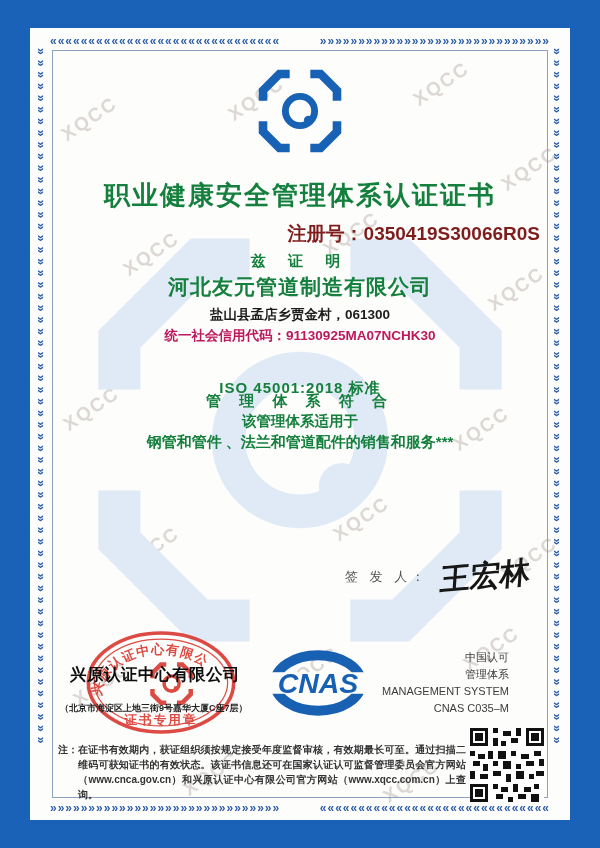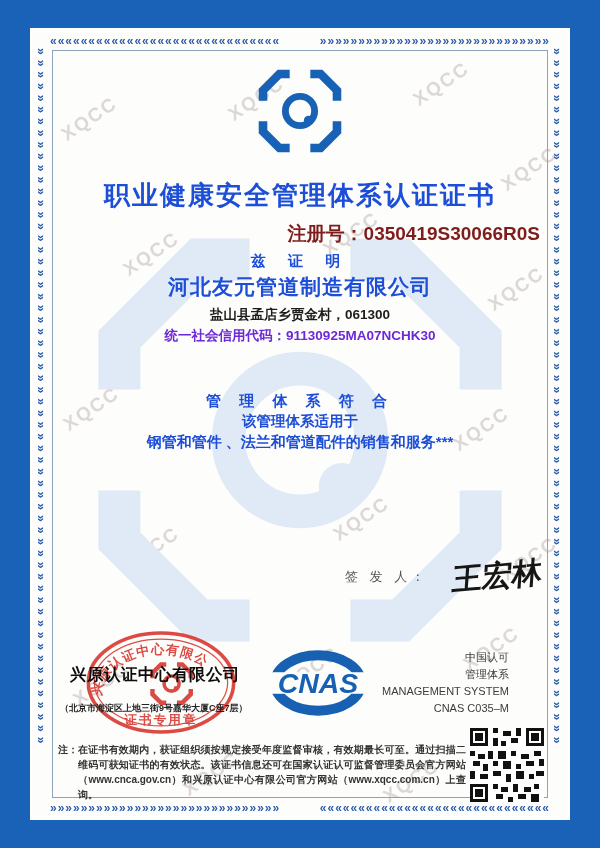--- a/index.html
+++ b/index.html
@@ -36,37 +36,37 @@
   .wm-layer span:nth-of-type(13){left:468px;top:520px;}
   .wm-layer span:nth-of-type(14){left:40px;top:645px;}
   .wm-layer span:nth-of-type(15){left:250px;top:630px;}
   .wm-layer span:nth-of-type(16){left:430px;top:610px;}
   .wm-layer span:nth-of-type(17){left:150px;top:735px;}
   .wm-layer span:nth-of-type(18){left:350px;top:742px;}
   .wm-logo{position:absolute;left:60px;top:202px;width:420px;height:420px;color:#dfeaf6;z-index:0;}
 
   
   .content{position:absolute;inset:0;z-index:1;}
-  .centered{position:absolute;left:0;right:0;text-align:center;color:#1d4ed8;}
+  .centered{position:absolute;left:0;right:0;text-align:center;color:#15803d;}
   .logo-top{position:absolute;left:50%;top:40px;transform:translateX(-50%);
     width:92px;height:86px;color:#1862b5;}
   .title{top:150px;font-size:26px;font-weight:bold;letter-spacing:2px;}
   .regno{position:absolute;right:30px;top:193px;font-size:19px;font-weight:bold;color:#7f1d1d;}
   .certify{top:224px;font-size:15px;font-weight:bold;letter-spacing:9px;}
   .company{top:245px;font-size:21px;font-weight:bold;letter-spacing:1px;}
   .addr{top:278px;font-size:13.5px;font-weight:bold;color:#1c1c1c;}
-  .credit{top:299px;font-size:13.5px;font-weight:bold;color:#6d28d9;}
+  .credit{top:299px;font-size:13.5px;font-weight:bold;color:#be185d;}
   .sysconf{top:329px;font-size:15px;font-weight:bold;letter-spacing:7px;margin-top:35px;}
   .standard{top:351px;font-size:15px;font-weight:bold;letter-spacing:1px;}
   .scope-intro{top:384px;font-size:14.5px;font-weight:bold;}
   .scope{top:405px;font-size:15px;font-weight:bold;}
   .sites{top:428px;font-size:13px;font-weight:bold;}
   .dates{position:absolute;left:42px;top:473px;font-size:14px;font-weight:bold;color:#111;line-height:22px;}
   .dates sup{font-size:8px;}
-  .sign-row{position:absolute;left:315px;top:528px;display:flex;align-items:center;gap:24px;}
+  .sign-row{position:absolute;left:315px;top:528px;display:flex;align-items:center;gap:12px;}
   .signer-label{font-size:13px;color:#555;letter-spacing:4px;}
   .signature{font-size:30px;font-weight:bold;color:#161616;
     font-family:"DejaVu Serif", serif;transform:rotate(-5deg) skewX(-9deg);}
 
   
   .stamp{position:absolute;left:55px;top:602px;width:152px;height:106px;opacity:.9;mix-blend-mode:multiply;}
   .issuer-name{position:absolute;left:40px;top:636px;font-size:16.5px;font-weight:bold;color:#0d0d0d;letter-spacing:.5px;}
   .issuer-addr{position:absolute;left:30px;top:674px;font-size:9px;font-weight:bold;color:#222;}
   .cnas{position:absolute;left:238px;top:615px;display:flex;align-items:center;gap:14px;}
   .cnas-logo{width:100px;height:80px;}
@@ -141,20 +141,21 @@
 
     <div class="centered title">职业健康安全管理体系认证证书</div>
     <div class="regno">注册号：0350419S30066R0S</div>
 
     <div class="centered certify">兹 证 明</div>
     <div class="centered company">河北友元管道制造有限公司</div>
     <div class="centered addr">盐山县孟店乡贾金村，061300</div>
     <div class="centered credit">统一社会信用代码：91130925MA07NCHK30</div>
 
     <div class="centered sysconf">管 理 体 系 符 合</div>
+    <div class="centered standard">ISO 45001:2018 标准</div>
 
     <div class="centered scope-intro">该管理体系适用于</div>
     <div class="centered scope">钢管和管件 、法兰和管道配件的销售和服务***</div>
 
 
     <div class="sign-row">
       <span class="signer-label">签 发 人：</span>
       <span class="signature">王宏林</span>
     </div>
 

